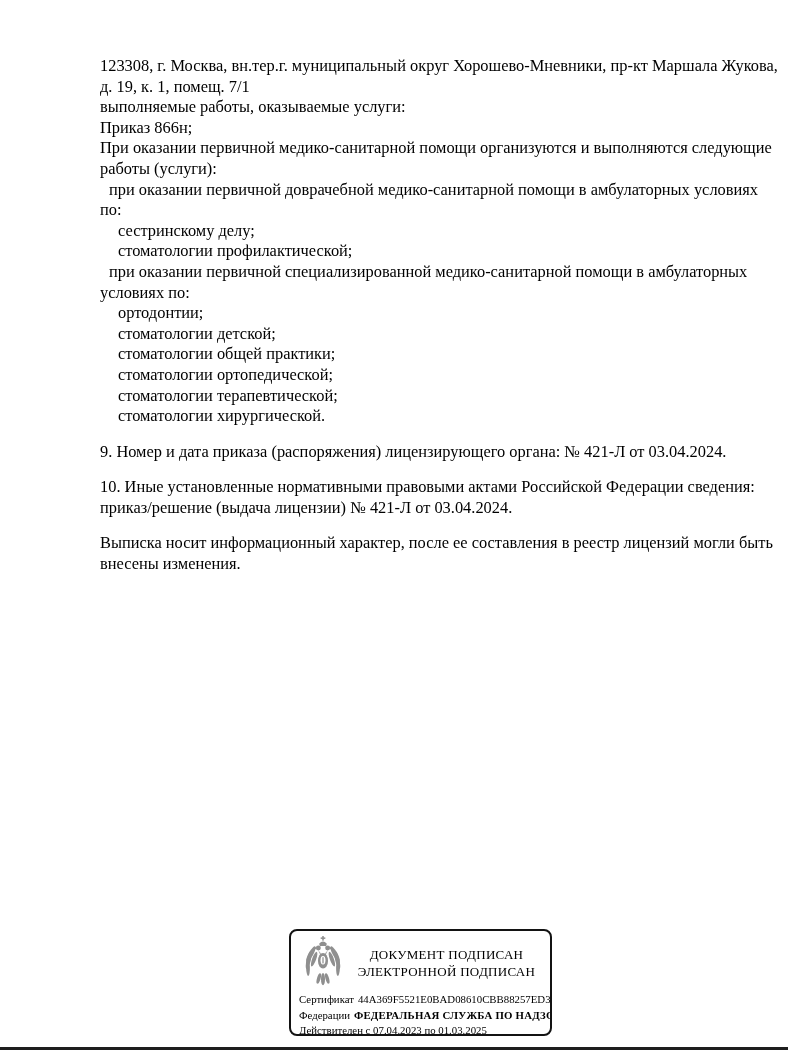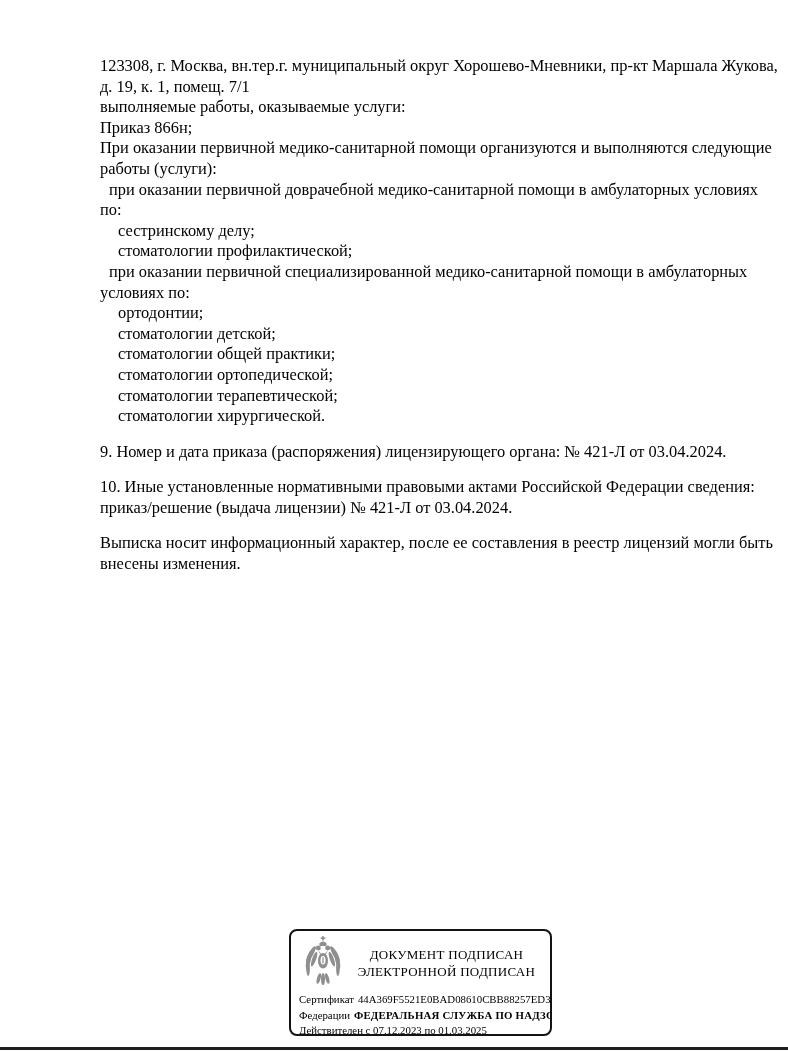--- a/index.html
+++ b/index.html
@@ -130,17 +130,17 @@
       <span>ЭЛЕКТРОННОЙ ПОДПИСАН</span>
     </span>
   </div>
   <div class="stamp-info">
     <div>
       <span class="lbl">Сертификат</span><span>44A369F5521E0BAD08610CBB88257ED3</span>
     </div>
     <div>
       <span class="lbl">Федерации</span><span class="bold">ФЕДЕРАЛЬНАЯ СЛУЖБА ПО НАДЗОРУ В С</span>
     </div>
-    <div>Действителен с 07.12.2023 по 01.03.2025</div>
+    <div>Действителен с 07.04.2023 по 01.03.2025</div>
   </div>
 </div>
 
 <div class="bottom-bar" style="background: rgb(30, 30, 30);"></div>
 
 </body></html>

